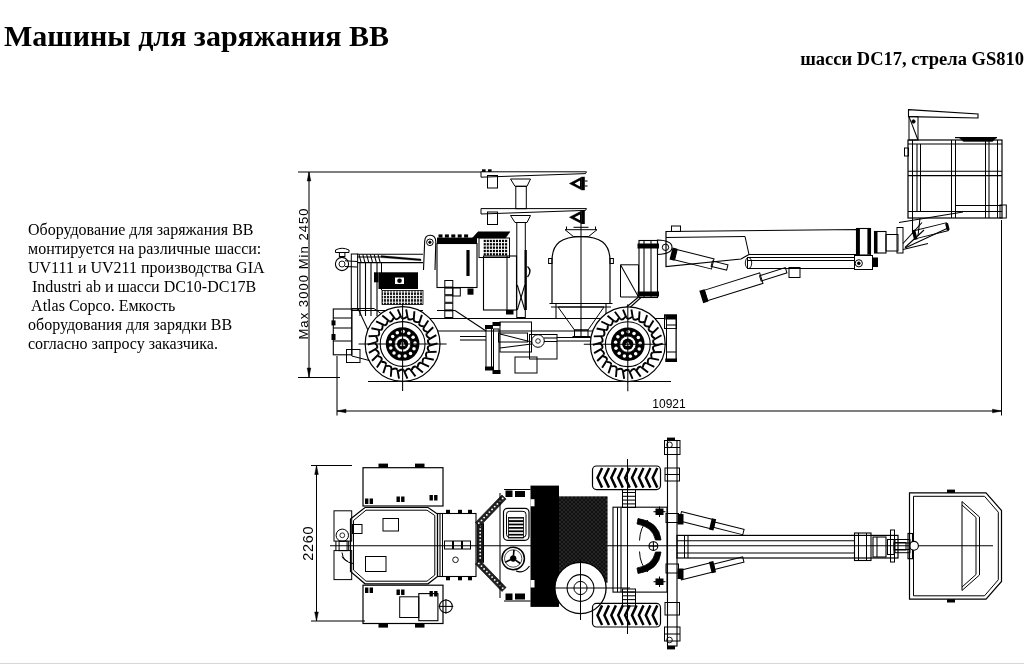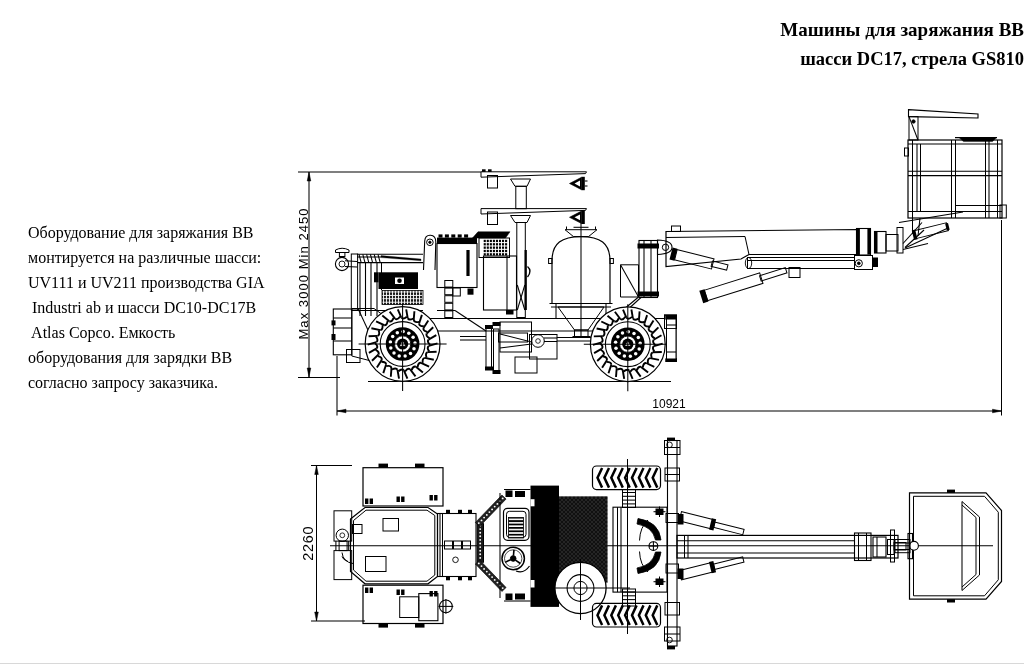--- a/index.html
+++ b/index.html
@@ -1,21 +1,21 @@
 <!DOCTYPE html>
 <html><head><meta charset="utf-8">
 <style>
 html,body{margin:0;padding:0;background:#fff;width:1024px;height:668px;overflow:hidden}
 .serif{font-family:"Liberation Serif",serif}
 </style></head>
 <body>
 <div style="position:relative;width:1024px;height:668px">
-<div class="serif" style="position:absolute;top:19.3px;left:4px;width:1020px;text-align:right;font-weight:bold;font-size:19px;color:#000">Машины для заряжания ВВ</div>
+<div class="serif" style="position:absolute;top:19.3px;left:4px;width:1020px;text-align:left;font-weight:bold;font-size:30px;color:#000">Машины для заряжания ВВ</div>
 <div class="serif" style="position:absolute;top:48.5px;left:4px;width:1020px;text-align:right;font-weight:bold;font-size:18.5px;color:#000">шасси DC17, стрела GS810</div>
-<div class="serif" style="position:absolute;top:219.5px;left:28px;font-size:16px;line-height:25px;color:#000;white-space:pre">Оборудование для заряжания ВВ
+<div class="serif" style="position:absolute;top:219.5px;left:28px;font-size:16px;line-height:19px;color:#000;white-space:pre">Оборудование для заряжания ВВ
 монтируется на различные шасси:
 UV111 и UV211 производства GIA
  Industri ab и шасси DC10-DC17B
  Atlas Copco. Емкость
 оборудования для зарядки ВВ
 согласно запросу заказчика.</div>
 <svg width="1024" height="668" style="position:absolute;left:0;top:0">
 <defs>
 <pattern id="hatchgrid" width="3" height="3.4" patternUnits="userSpaceOnUse">
 <rect width="3" height="3.4" fill="#1c1c1c"></rect>

